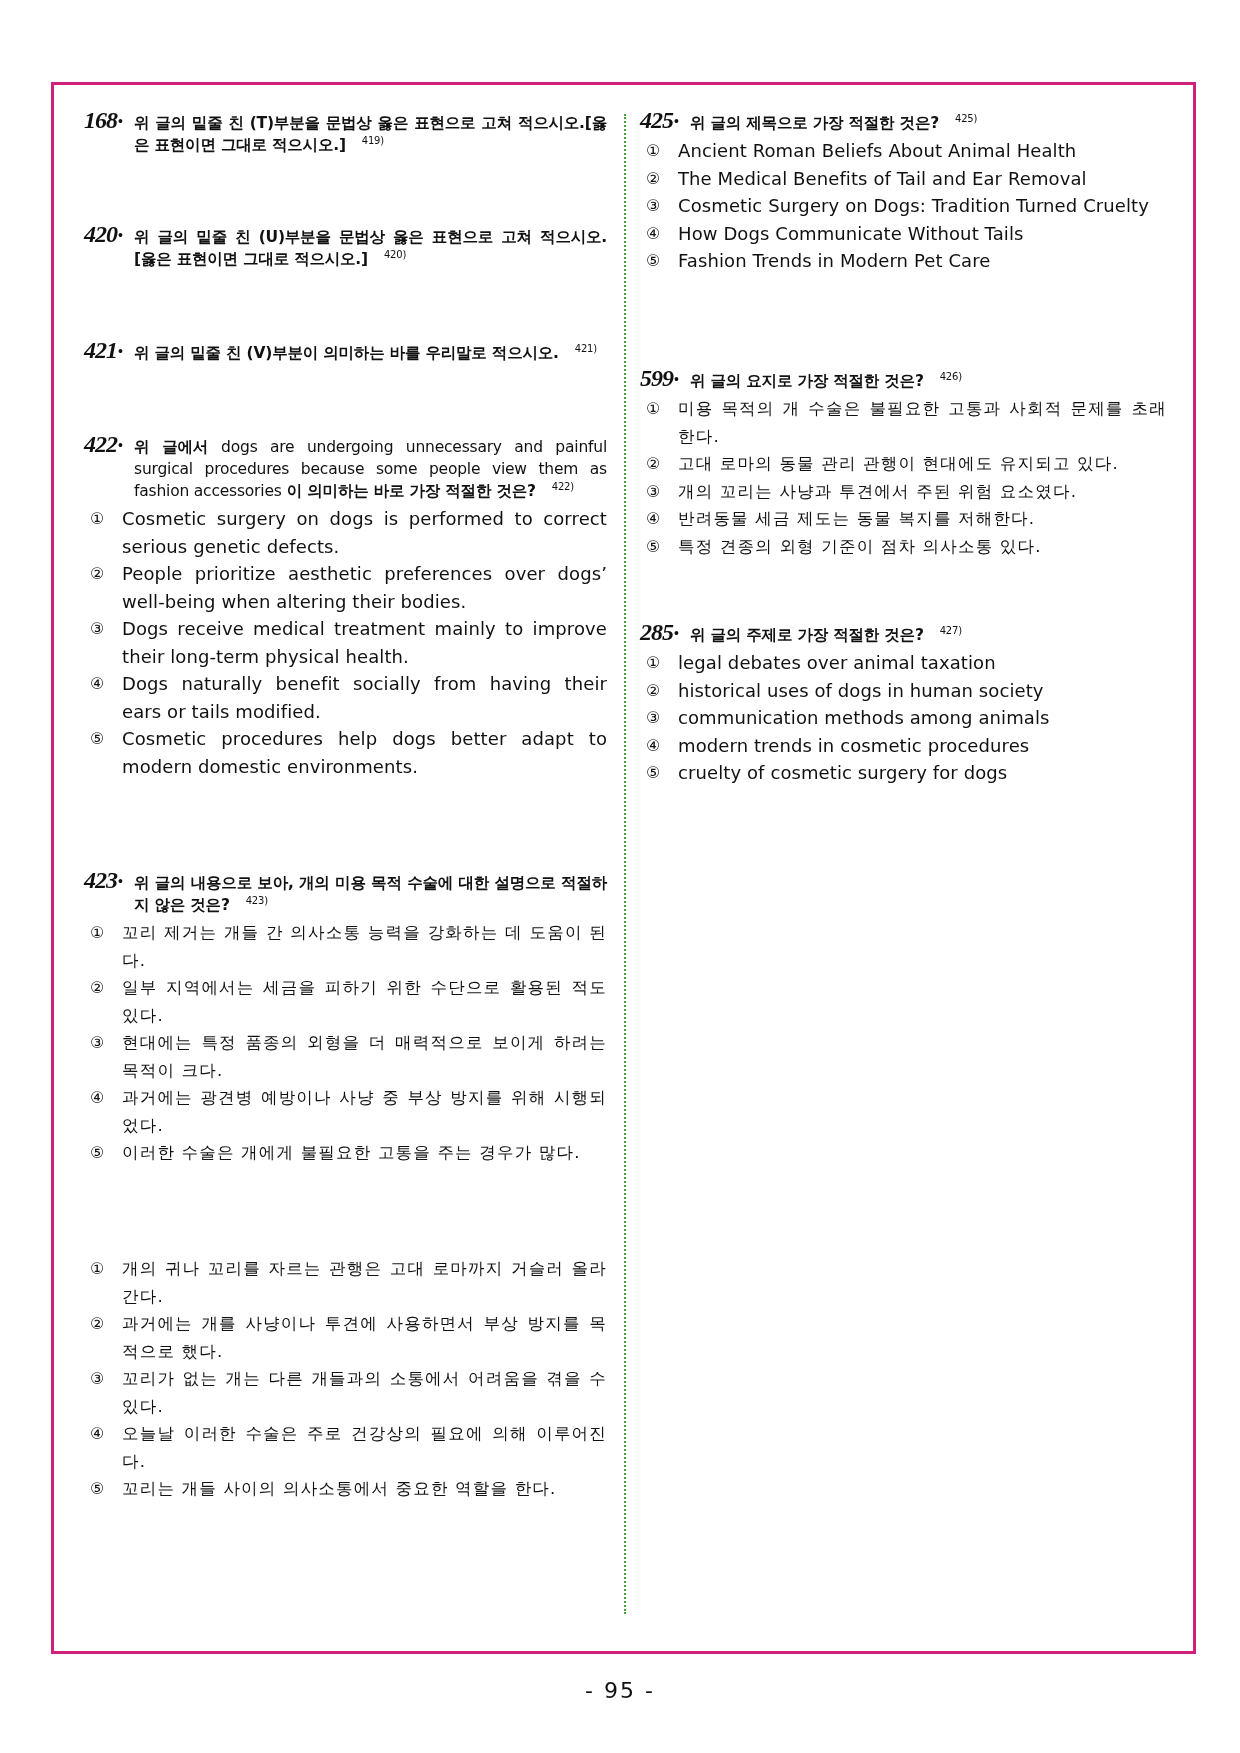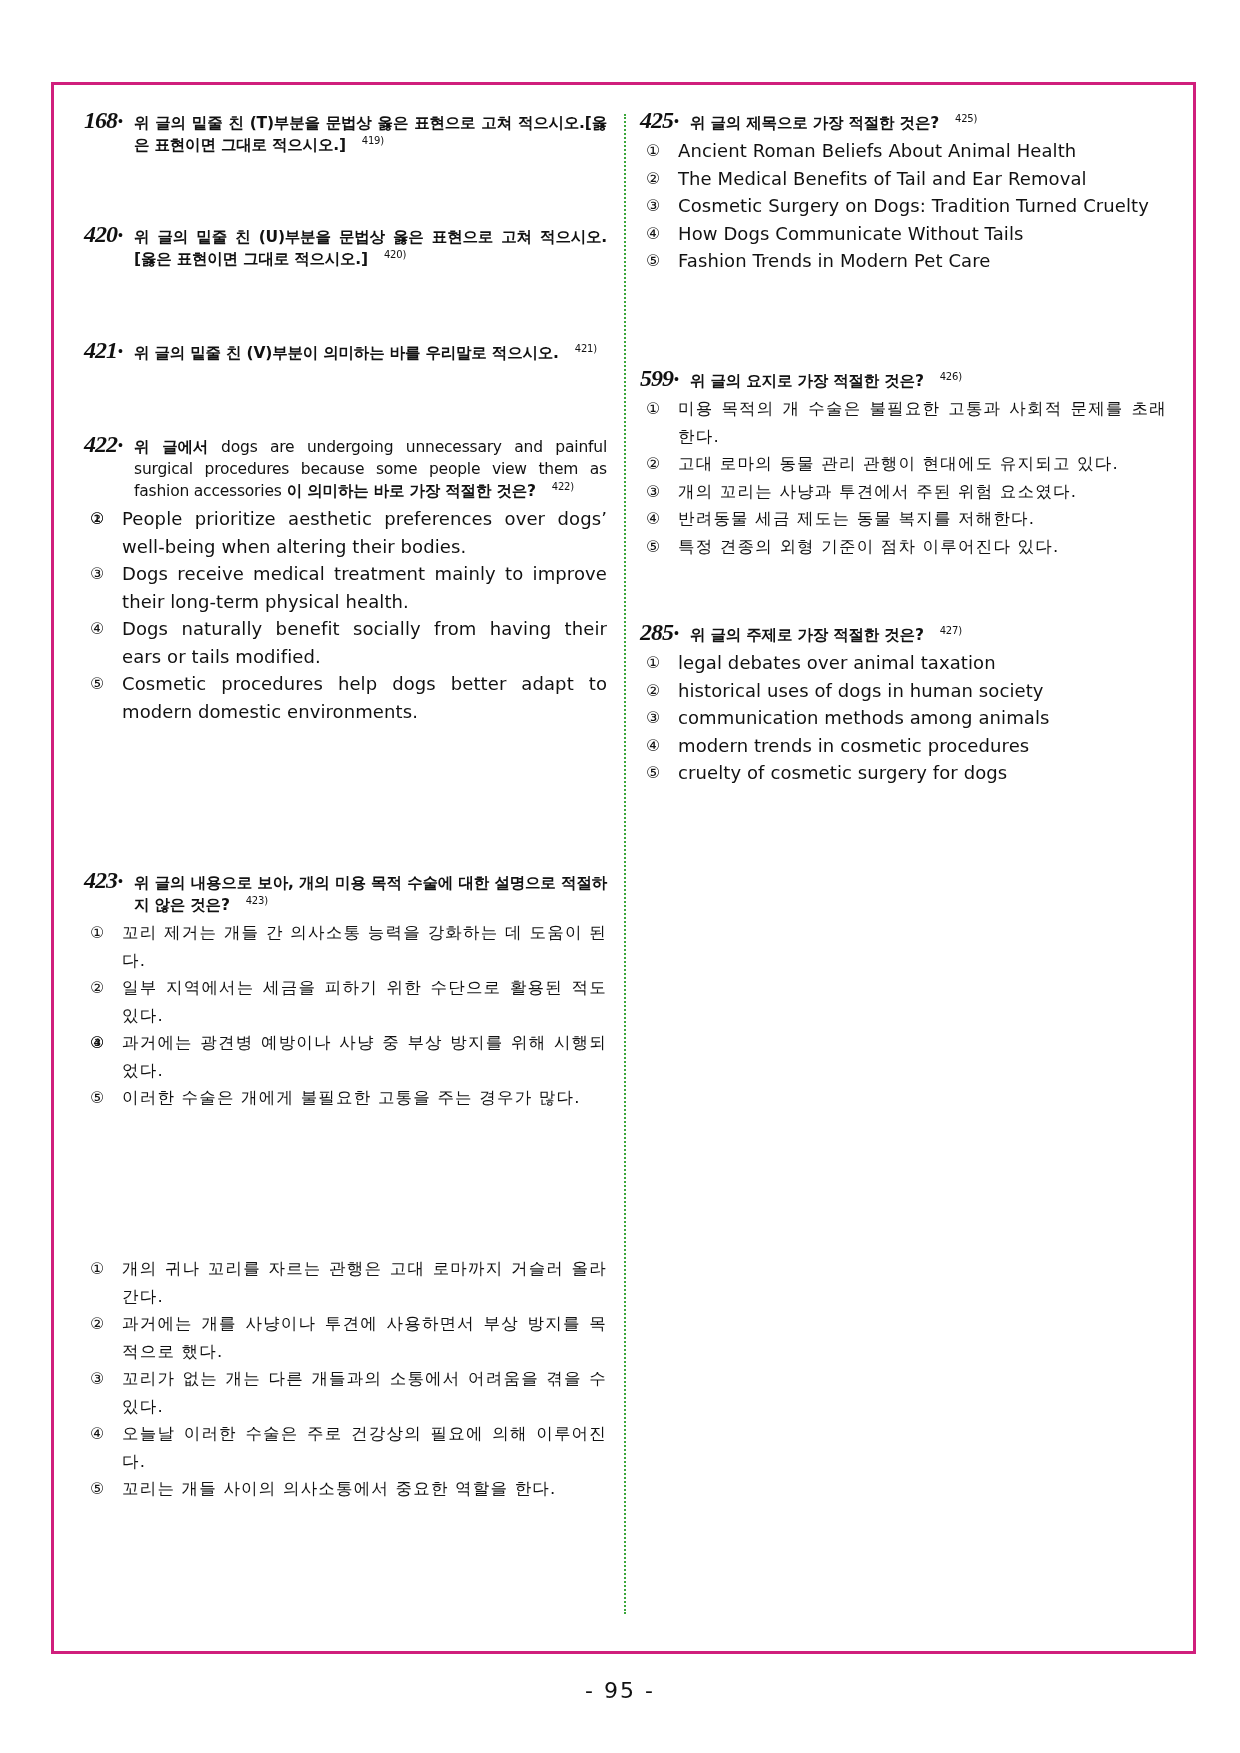--- a/index.html
+++ b/index.html
@@ -52,36 +52,36 @@
     <div class="q-head">
       <span class="num">421</span><span>위 글의 밑줄 친 (V)부분이 의미하는 바를 우리말로 적으시오.</span><sup>421)</sup>
     </div>
   </div>
 
   <div class="q" style="top:436px">
     <div class="q-head">
       <span class="num">422</span><span>위 글에서</span> <span class="latin">dogs are undergoing unnecessary and painful surgical procedures because some people view them as fashion accessories</span> <span>이 의미하는 바로 가장 적절한 것은?</span><sup>422)</sup>
     </div>
     <ul class="opts">
-      <li class="opt"><span class="mark">①</span></li>
+      <li class="opt"><span class="mark">①</span><span>Cosmetic surgery on dogs is performed to correct serious genetic defects.</span></li>
       <li class="opt"><span class="mark">②</span><span>People prioritize aesthetic preferences over dogs’ well-being when altering their bodies.</span></li>
       <li class="opt"><span class="mark">③</span><span>Dogs receive medical treatment mainly to improve their long-term physical health.</span></li>
       <li class="opt"><span class="mark">④</span><span>Dogs naturally benefit socially from having their ears or tails modified.</span></li>
       <li class="opt"><span class="mark">⑤</span><span>Cosmetic procedures help dogs better adapt to modern domestic environments.</span></li>
     </ul>
   </div>
 
   <div class="q" style="top:872px">
     <div class="q-head">
       <span class="num">423</span><span>위 글의 내용으로 보아, 개의 미용 목적 수술에 대한 설명으로 적절하지 않은 것은?</span><sup>423)</sup>
     </div>
     <ul class="opts">
       <li class="opt ko"><span class="mark">①</span><span>꼬리 제거는 개들 간 의사소통 능력을 강화하는 데 도움이 된다.</span></li>
       <li class="opt ko"><span class="mark">②</span><span>일부 지역에서는 세금을 피하기 위한 수단으로 활용된 적도 있다.</span></li>
-      <li class="opt ko"><span class="mark">③</span></li>
+      <li class="opt ko"><span class="mark">③</span><span>현대에는 특정 품종의 외형을 더 매력적으로 보이게 하려는 목적이 크다.</span></li>
       <li class="opt ko"><span class="mark">④</span><span>과거에는 광견병 예방이나 사냥 중 부상 방지를 위해 시행되었다.</span></li>
       <li class="opt ko"><span class="mark">⑤</span><span>이러한 수술은 개에게 불필요한 고통을 주는 경우가 많다.</span></li>
     </ul>
   </div>
 
   <div class="q" style="top:1252px">
     <ul class="opts">
       <li class="opt ko"><span class="mark">①</span><span>개의 귀나 꼬리를 자르는 관행은 고대 로마까지 거슬러 올라간다.</span></li>
       <li class="opt ko"><span class="mark">②</span><span>과거에는 개를 사냥이나 투견에 사용하면서 부상 방지를 목적으로 했다.</span></li>
       <li class="opt ko"><span class="mark">③</span><span>꼬리가 없는 개는 다른 개들과의 소통에서 어려움을 겪을 수 있다.</span></li>
@@ -108,21 +108,21 @@
 
   <div class="q" style="top:370px">
     <div class="q-head">
       <span class="num">599</span><span>위 글의 요지로 가장 적절한 것은?</span><sup>426)</sup>
     </div>
     <ul class="opts">
       <li class="opt ko"><span class="mark">①</span><span>미용 목적의 개 수술은 불필요한 고통과 사회적 문제를 초래한다.</span></li>
       <li class="opt ko"><span class="mark">②</span><span>고대 로마의 동물 관리 관행이 현대에도 유지되고 있다.</span></li>
       <li class="opt ko"><span class="mark">③</span><span>개의 꼬리는 사냥과 투견에서 주된 위험 요소였다.</span></li>
       <li class="opt ko"><span class="mark">④</span><span>반려동물 세금 제도는 동물 복지를 저해한다.</span></li>
-      <li class="opt ko"><span class="mark">⑤</span><span>특정 견종의 외형 기준이 점차 이루어진다 있다.</span></li>
+      <li class="opt ko"><span class="mark">⑤</span><span>특정 견종의 외형 기준이 점차 의사소통 있다.</span></li>
     </ul>
   </div>
 
   <div class="q" style="top:624px">
     <div class="q-head">
       <span class="num">285</span><span>위 글의 주제로 가장 적절한 것은?</span><sup>427)</sup>
     </div>
     <ul class="opts">
       <li class="opt"><span class="mark">①</span><span>legal debates over animal taxation</span></li>
       <li class="opt"><span class="mark">②</span><span>historical uses of dogs in human society</span></li>

